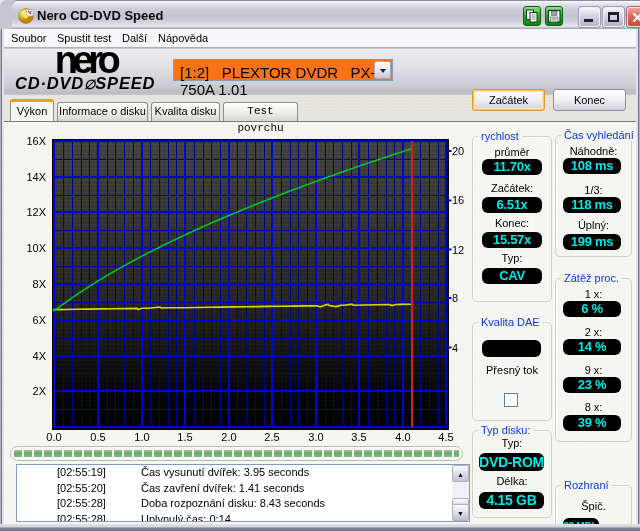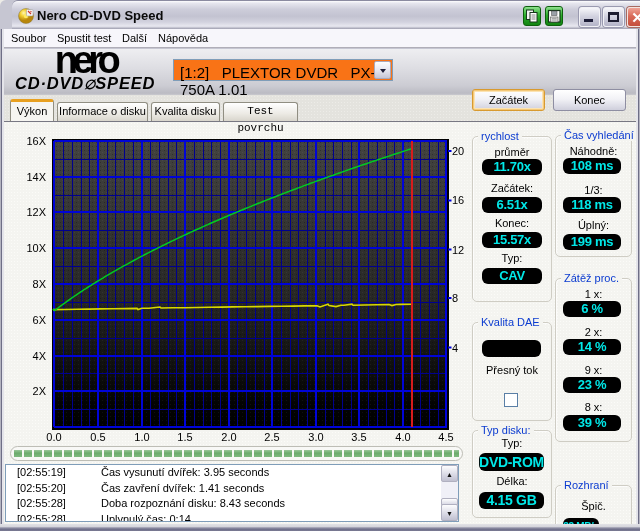--- a/index.html
+++ b/index.html
@@ -68,22 +68,22 @@
 
 .grp{border:1px solid #cfcdc4;border-radius:5px;box-shadow:inset 1px 1px 0 rgba(255,255,255,.7);}
 .gtitle{position:absolute;top:-7px;left:5px;background:#f4f4f0;color:#0b3bd0;font-size:11px;padding:0 3px;white-space:nowrap;}
 .lbl{position:absolute;width:100%;text-align:center;font-size:11px;color:#000;}
 .lcd{position:absolute;background:#000;color:#00e8e8;font-weight:bold;font-size:13px;text-align:center;white-space:nowrap;letter-spacing:-0.3px;overflow:hidden;font-family:"Liberation Sans",sans-serif;border-radius:6px;}
 
 #pbar{left:6px;top:397px;width:453px;height:15px;border:1px solid #bdbdb5;border-radius:8px;background:#f8f8f6;}
 #pchunks{position:absolute;left:3px;top:3px;right:3px;bottom:3px;
  background-image:repeating-linear-gradient(90deg,rgba(0,0,0,0) 0 8px,#f8f8f6 8px 10px),linear-gradient(180deg,#98c698,#6cab6c 45%,#7fb97f);
  background-clip:content-box;}
-#logbox{left:1px;top:415px;width:454px;height:58px;background:#fff;border:1px solid #7f9db9;
- font-size:11px;color:#000;padding:0px 0 0 11px;line-height:15.6px;white-space:nowrap;overflow:hidden;}
+#logbox{left:12px;top:415px;width:454px;height:58px;background:#fff;border:1px solid #7f9db9;
+ font-size:11px;color:#000;padding:0px 0 0 40px;line-height:15.6px;white-space:nowrap;overflow:hidden;}
 .logln .ts{display:inline-block;width:84px;}
 #sbar{right:0;top:0;width:17px;height:100%;background:#f0f0f7;}
 .sbtn{position:absolute;left:0;width:17px;height:17px;font-size:7px;text-align:center;line-height:17px;color:#111;
  background:linear-gradient(180deg,#fdfdfe,#d8d8e4 60%,#c0c0d0);border:1px solid #b0b0c0;border-radius:2px;}
 #sthumb{left:0;top:33px;width:17px;height:8px;background:linear-gradient(180deg,#fefefe,#d4d4e2);border:1px solid #b0b0c0;border-radius:2px;}
 </style></head>
 <body>
 <div class="abs" id="frame"></div>
 <div class="abs" id="titlebar">
   <svg class="abs" id="app-icon" width="16" height="16" viewBox="0 0 16 16">

